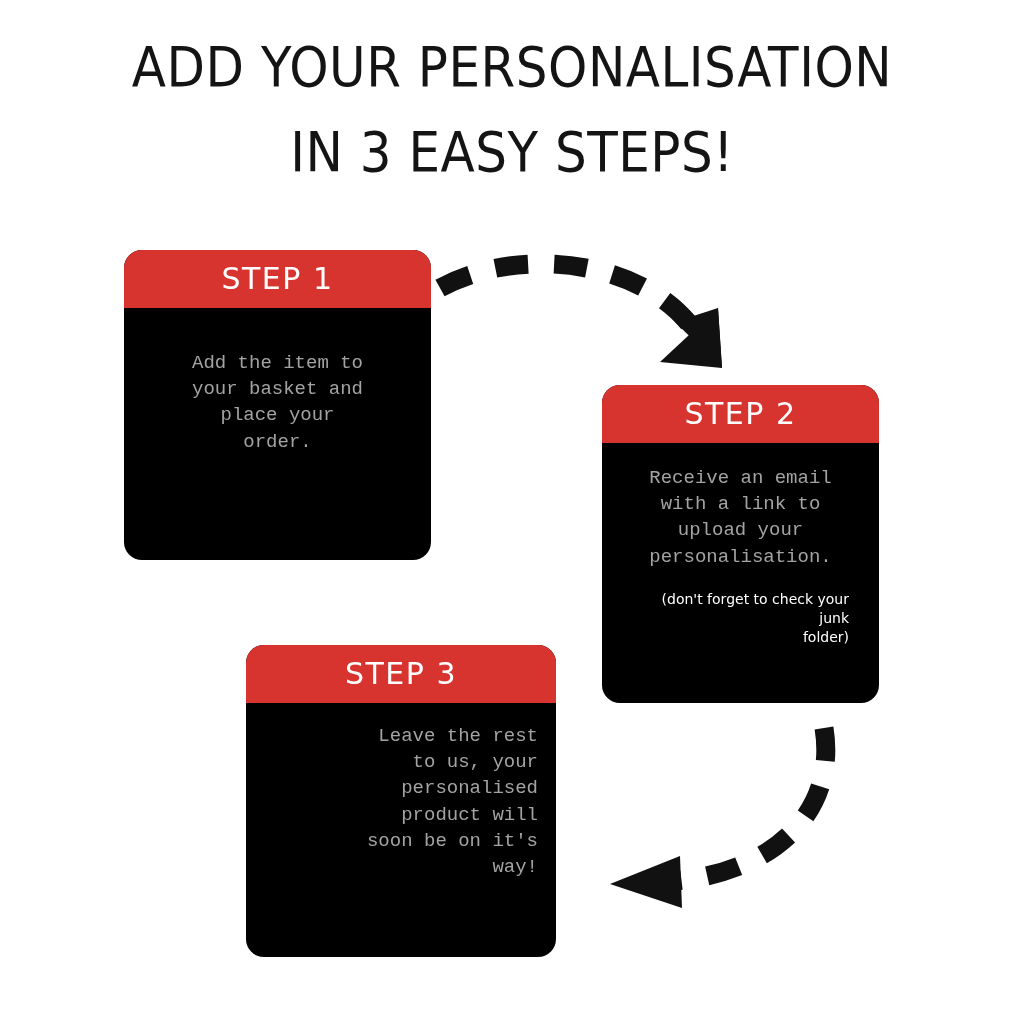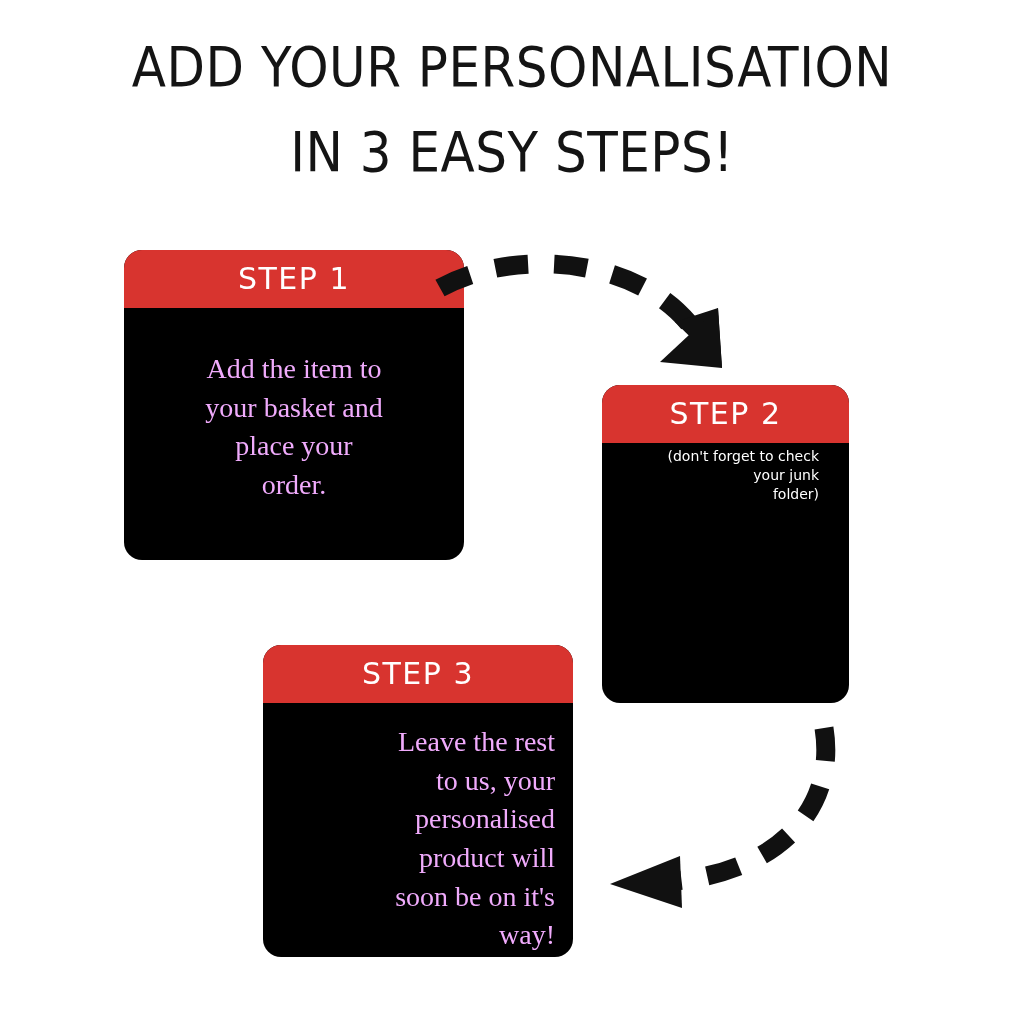--- a/index.html
+++ b/index.html
@@ -50,55 +50,55 @@
   .card-header {
     background: #d8342f;
     color: #ffffff;
     text-align: center;
     font-size: 30px;
     letter-spacing: 1.5px;
     font-family: "DejaVu Sans", sans-serif;
     padding: 11px 0 12px 0;
   }
   .card-body {
-    color: #f0abfc;
+    color: #a3a3a3;
     text-align: center;
-    font-family: Liberation Serif, serif;
-    font-size: 28px;
+    font-family: Liberation Mono, monospace;
+    font-size: 19px;
     line-height: 1.38;
     padding: 22px 18px 16px 18px;
     white-space: pre-line;
   }
   .card-note {
     color: #ffffff;
     text-align: right;
     font-family: "DejaVu Sans", sans-serif;
     font-size: 14px;
     line-height: 1.35;
     padding: 4px 30px 0 30px;
     white-space: pre-line;
   }
 
   #card-step-1 {
     left: 124px;
     top: 250px;
-    width: 340px;
+    width: 307px;
     height: 310px;
   }
   #card-step-1 .card-body {
     padding-top: 42px;
   }
   #card-step-2 {
     left: 602px;
     top: 385px;
-    width: 247px;
+    width: 277px;
     height: 318px;
   }
   #card-step-3 {
-    left: 263px;
+    left: 246px;
     top: 645px;
     width: 310px;
     height: 312px;
   }
   #card-step-3 .card-body {
     padding-top: 20px;
     text-align: right;
   }
 
   
@@ -125,20 +125,24 @@
 <div class="card" id="card-step-1">
   <div class="card-header">STEP 1</div>
   <div class="card-body">Add the item to
 your basket and
 place your
 order.</div>
 </div>
 
 <div class="card" id="card-step-2">
   <div class="card-header">STEP 2</div>
+  <div class="card-body">Receive an email
+with a link to
+upload your
+personalisation.</div>
   <div class="card-note">(don't forget to check your junk
 folder)</div>
 </div>
 
 <div class="card" id="card-step-3">
   <div class="card-header">STEP 3</div>
   <div class="card-body">Leave the rest
 to us, your
 personalised
 product will

